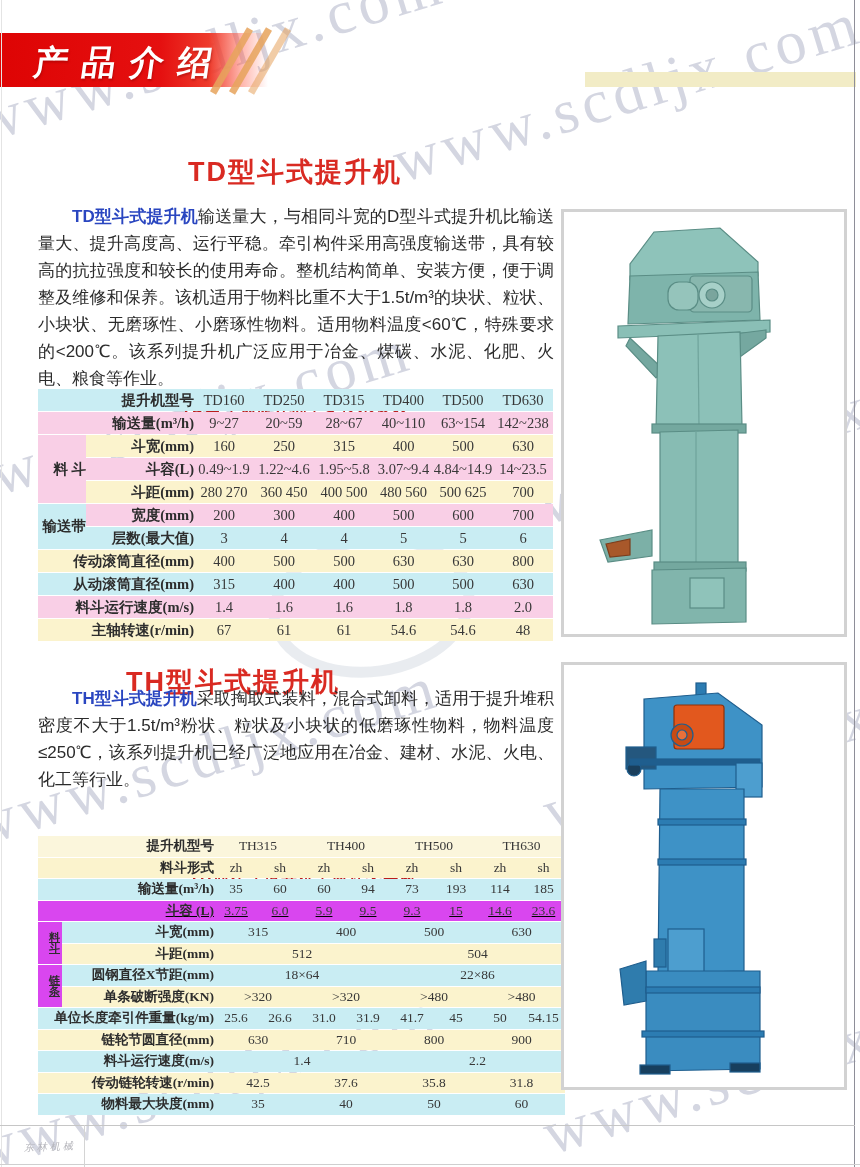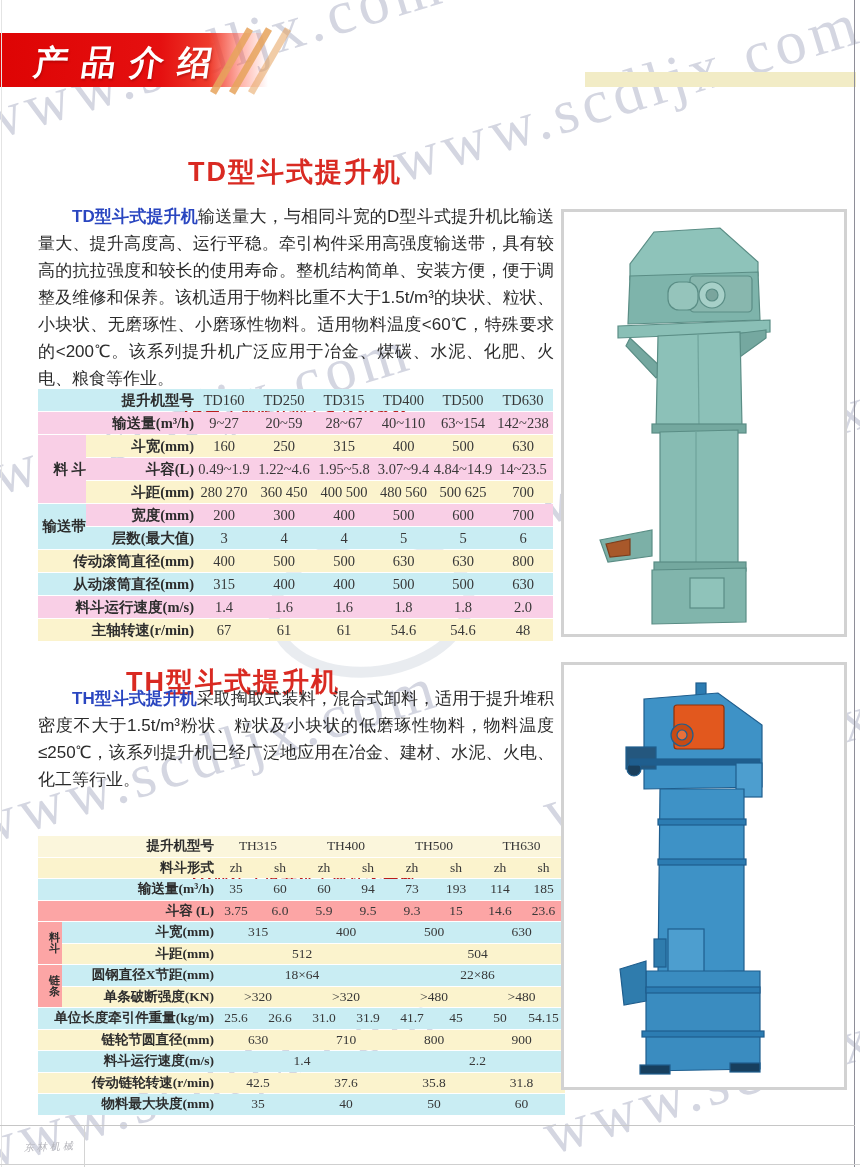--- a/index.html
+++ b/index.html
@@ -46,21 +46,21 @@
   table.spec{position:absolute;border-collapse:separate;border-spacing:0 1px;table-layout:fixed;}
   table.spec td{text-align:center;padding:0;white-space:nowrap;
                 font-family:"Liberation Serif",serif;color:#383838;}
   table.spec td.lbl{font-weight:bold;color:#2d2d2d;text-align:right;}
   #td-table{left:38px;top:388px;width:515px;font-size:14.5px;}
   #td-table td{height:22px;}
   #th-table{left:38px;top:835px;width:527px;font-size:13.5px;}
   #th-table td{height:20.5px;}
   #th-table td.grp{font-size:11px;line-height:11px;white-space:normal;padding:0 2px;}
   .bg-cyan{background:#c9edf3;} .bg-pink{background:#f9cfe6;} .bg-yellow{background:#fbf3cd;}
-  .bg-paleyellow{background:#fbf6dc;} .bg-white{background:#fca5a5;}
+  .bg-paleyellow{background:#fbf6dc;} .bg-white{background:#d946ef;text-decoration:underline;}
 
   
   .photo-frame{position:absolute;width:286px;height:428px;background:#ffffff;
                border:3px solid #d2d2d2;box-sizing:border-box;padding:6px;}
   #photo-td{left:561px;top:209px;}
   #photo-th{left:561px;top:662px;}
 
   
   .footer-line{position:absolute;left:0;top:1125px;width:855px;height:1px;background:#c6c6c6;}
   .footer-div{position:absolute;left:84px;top:1125px;width:1px;height:42px;background:#d4d4d4;}

